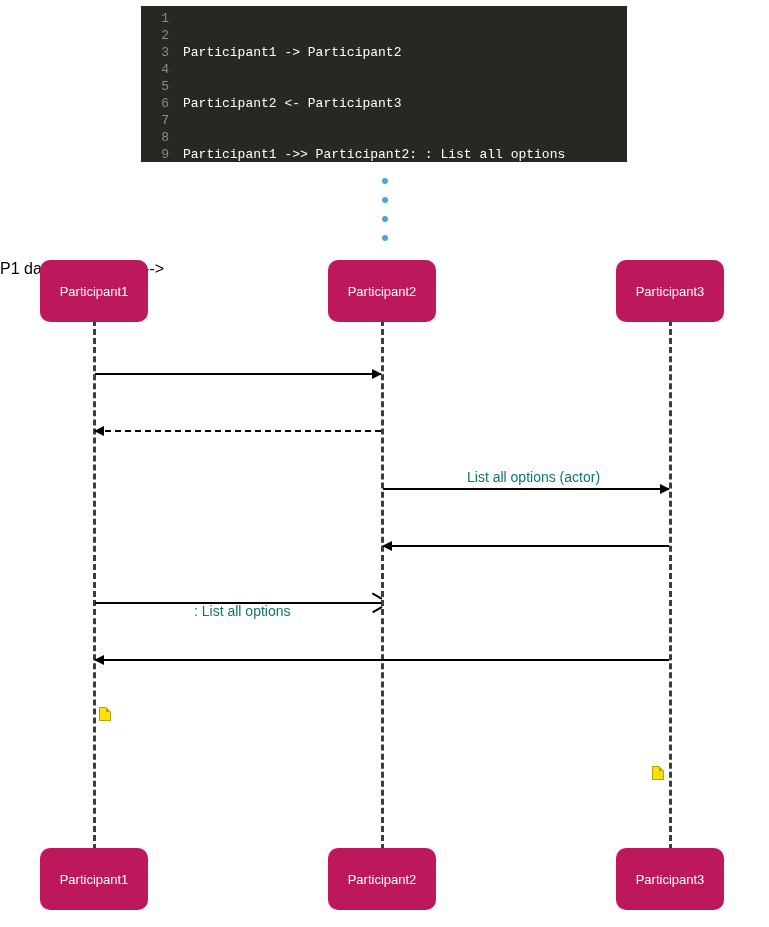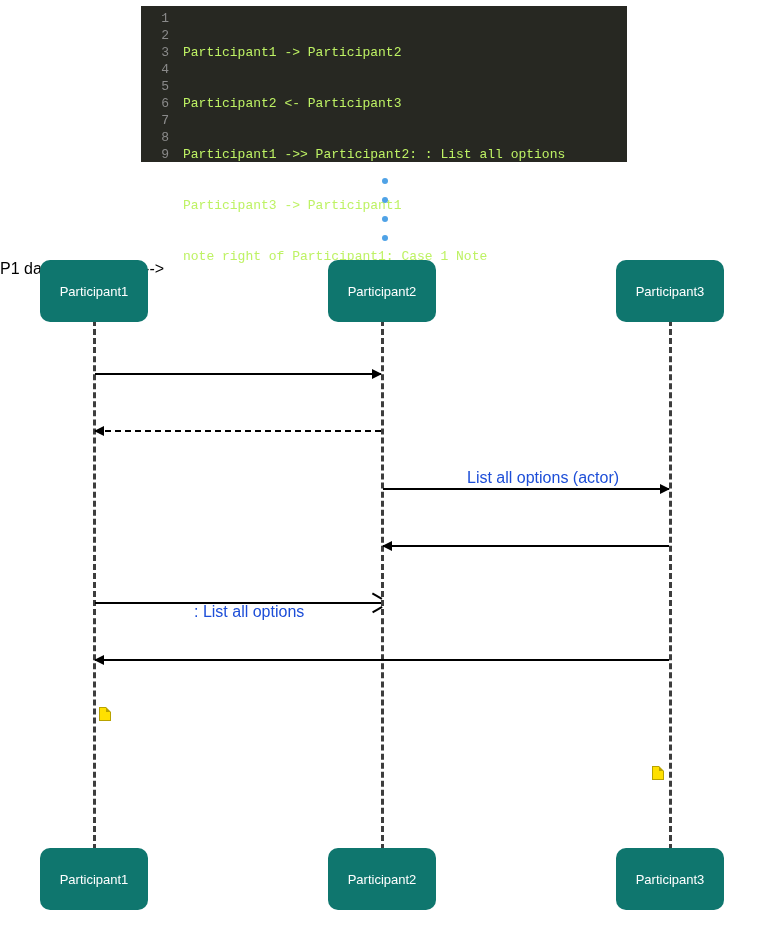--- a/index.html
+++ b/index.html
@@ -25,21 +25,21 @@
   }
   .gutter {
     width: 36px;
     background: #272822;
     color: #8a8a8a;
     text-align: right;
     padding: 4px 8px 0 0;
   }
   .gutter div { height: 17px; }
   .code-lines {
-    color: #bef264;
+    color: #ffffff;
     padding: 4px 0 0 6px;
     white-space: pre;
   }
   .code-lines div { height: 17px; }
   .dots {
     position: absolute;
     left: 50%;
     top: 178px;
     transform: translateX(-50%);
     display: flex;
@@ -55,21 +55,21 @@
     position: absolute;
     left: 0;
     top: 260px;
     width: 769px;
     height: 660px;
   }
   .participant {
     position: absolute;
     width: 108px;
     height: 62px;
-    background: #0f766e;
+    background: #be185d;
     color: #fff;
     border-radius: 10px;
     display: flex;
     align-items: center;
     justify-content: center;
     font-size: 13px;
     z-index: 5;
   }
   .lifeline {
     position: absolute;
@@ -116,22 +116,22 @@
     content: "";
     position: absolute;
     right: 0;
     width: 11px; height: 1.5px;
     background: #000;
   }
   .ah-open-r::before { top: 0; transform: rotate(30deg); transform-origin: right; }
   .ah-open-r::after { bottom: 0; transform: rotate(-30deg); transform-origin: right; }
   .msg-label {
     position: absolute;
-    font-size: 16px;
-    color: #1d4ed8;
+    font-size: 14px;
+    color: #0f766e;
     z-index: 4;
     white-space: nowrap;
   }
   .note-icon {
     position: absolute;
     width: 12px; height: 14px;
     background: #ffe000;
     z-index: 6;
     border: 1px solid #b8a200;
   }

